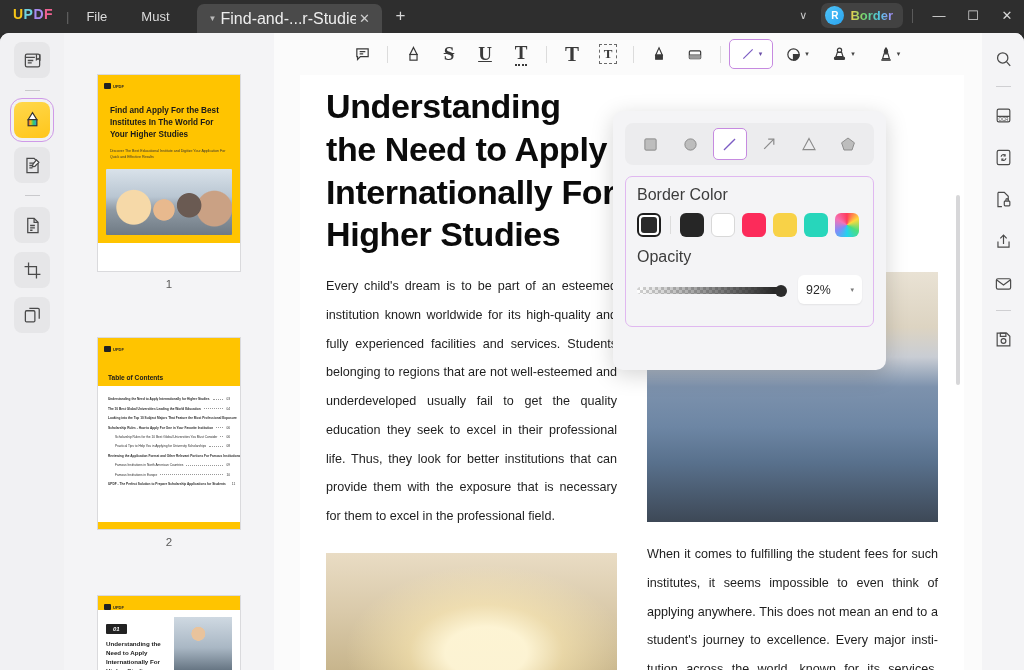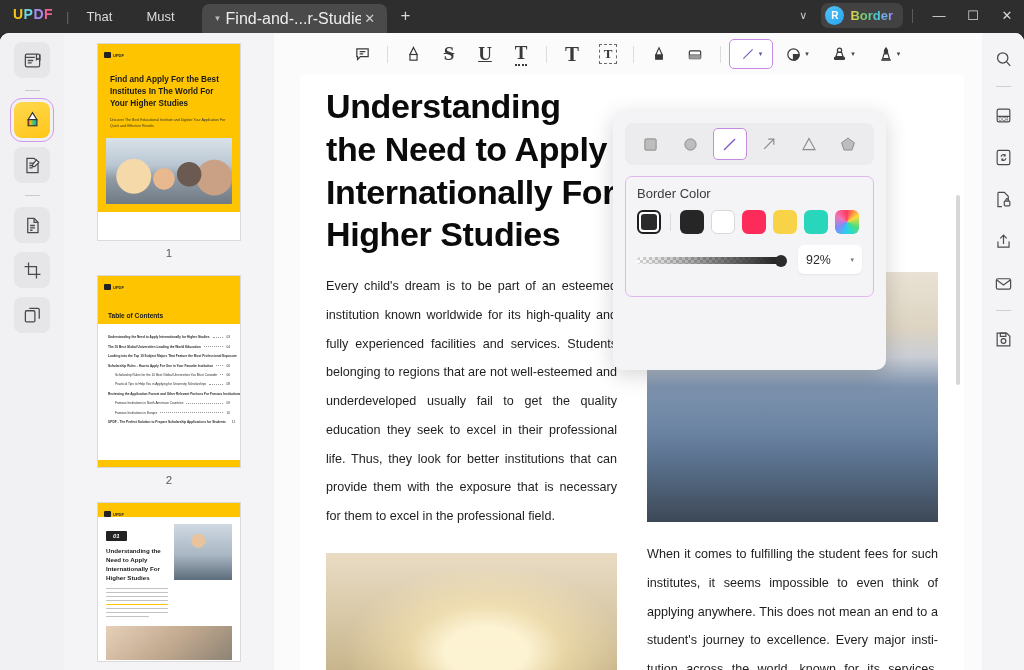--- a/index.html
+++ b/index.html
@@ -83,21 +83,21 @@
   .rail-div { width: 15px; height: 1px; background: #c9c9cc; margin: 3px 0 11px 0; }
 
   
   .thumbs {
     position: absolute; left: 64px; top: 0; width: 210px; height: 637px;
     background: #f4f4f6; overflow: hidden; padding-top: 10px;
   }
   .thumb-wrap { width: 210px; display: flex; flex-direction: column; align-items: center; }
   .thumb {
     width: 144px; background: #fff; border: 1px solid #dadadd;
-    overflow: hidden; position: relative;
+    overflow: hidden; position: relative; margin-top: 31px;
   }
   .thumb.p1 { height: 198px; }
   .thumb.p2 { height: 193px; }
   .thumb.p3 { height: 160px; }
   .thumb-num { font-size: 11.5px; color: #5a5a5a; margin: 6px 0 16px 0; }
 
   .tp-head { background: #ffc400; width: 100%; }
   .tp-logo {
     display: inline-flex; align-items: center; gap: 2px;
     margin: 5px 0 0 6px; font-size: 4px; color: #222; font-weight: bold;
@@ -222,21 +222,21 @@
   }
   .shape-btn {
     width: 34px; height: 32px; display: flex; align-items: center;
     justify-content: center; border-radius: 5px; color: #8a8a8a;
   }
   .shape-btn.sel { border: 1.4px solid #c68ae0; background: #fff; }
   .prop-box {
     margin-top: 11px; border: 1px solid #e0b8f0; border-radius: 7px;
     background: #f4f4f6; padding: 9px 11px 11px 11px;
   }
-  .prop-label { font-size: 13px; color: #3c3c3c; margin-bottom: 9px; }
+  .prop-label { font-size: 16px; color: #3c3c3c; margin-bottom: 9px; }
   .sw-row { display: flex; align-items: center; gap: 7px; margin-bottom: 11px; }
   .sw { width: 24px; height: 24px; border-radius: 6px; }
   .sw.cur { border: 2px solid #1e1e1e; padding: 2px; background: #fff; }
   .sw.cur i { display: block; width: 100%; height: 100%; background: #2b2b2b; border-radius: 3px; }
   .sw-div { width: 1px; height: 18px; background: #dcdcdc; margin: 0 2px; }
   .slider-row { display: flex; align-items: center; gap: 12px; }
   .slider { position: relative; flex: 1; height: 10px; }
   .track-op {
     position: absolute; top: 2px; left: 0; right: 0; height: 7px; border-radius: 4px;
     background:
@@ -280,21 +280,21 @@
 <body>
 
 <div class="titlebar">
   <div class="logo">
     <span class="l1">U</span>
       <span class="l2">P</span>
       <span class="l3">D</span>
       <span class="l4" style="color:#f06292">F</span>
   </div>
   <div class="tb-sep">|</div>
-  <div class="menu-item">That</div>
+  <div class="menu-item">File</div>
   <div class="menu-item">Must</div>
 
   <div class="tab">
     <span class="tab-caret">▼</span>
     <span class="tab-title">Find-and-...r-Studies</span>
     <span class="tab-close">✕</span>
   </div>
   <div class="tab-add">+</div>
 
   <div class="tb-right">
@@ -617,20 +617,21 @@
           </span>
         <span class="sw-div"></span>
         <span class="sw" style="background:#262626"></span>
         <span class="sw" style="background:#ffffff;border:1px solid #d8d8d8"></span>
         <span class="sw" style="background:#fc2b5a"></span>
         <span class="sw" style="background:#f8d247"></span>
         <span class="sw" style="background:#27d6bb"></span>
         <span class="sw" style="background:conic-gradient(#ff3b5c,#ffd93b,#4ade80,#22d3ee,#818cf8,#f472b6,#ff3b5c)"></span>
       </div>
 
+      <div class="prop-label">Opacity</div>
       <div class="slider-row" style="margin-bottom:11px;">
         <div class="slider">
           <div class="track-op"></div>
           <div class="knob-op"></div>
         </div>
         <div class="select">
           <span>92%</span>
           <span class="cr">▾</span>
         </div>
       </div>

